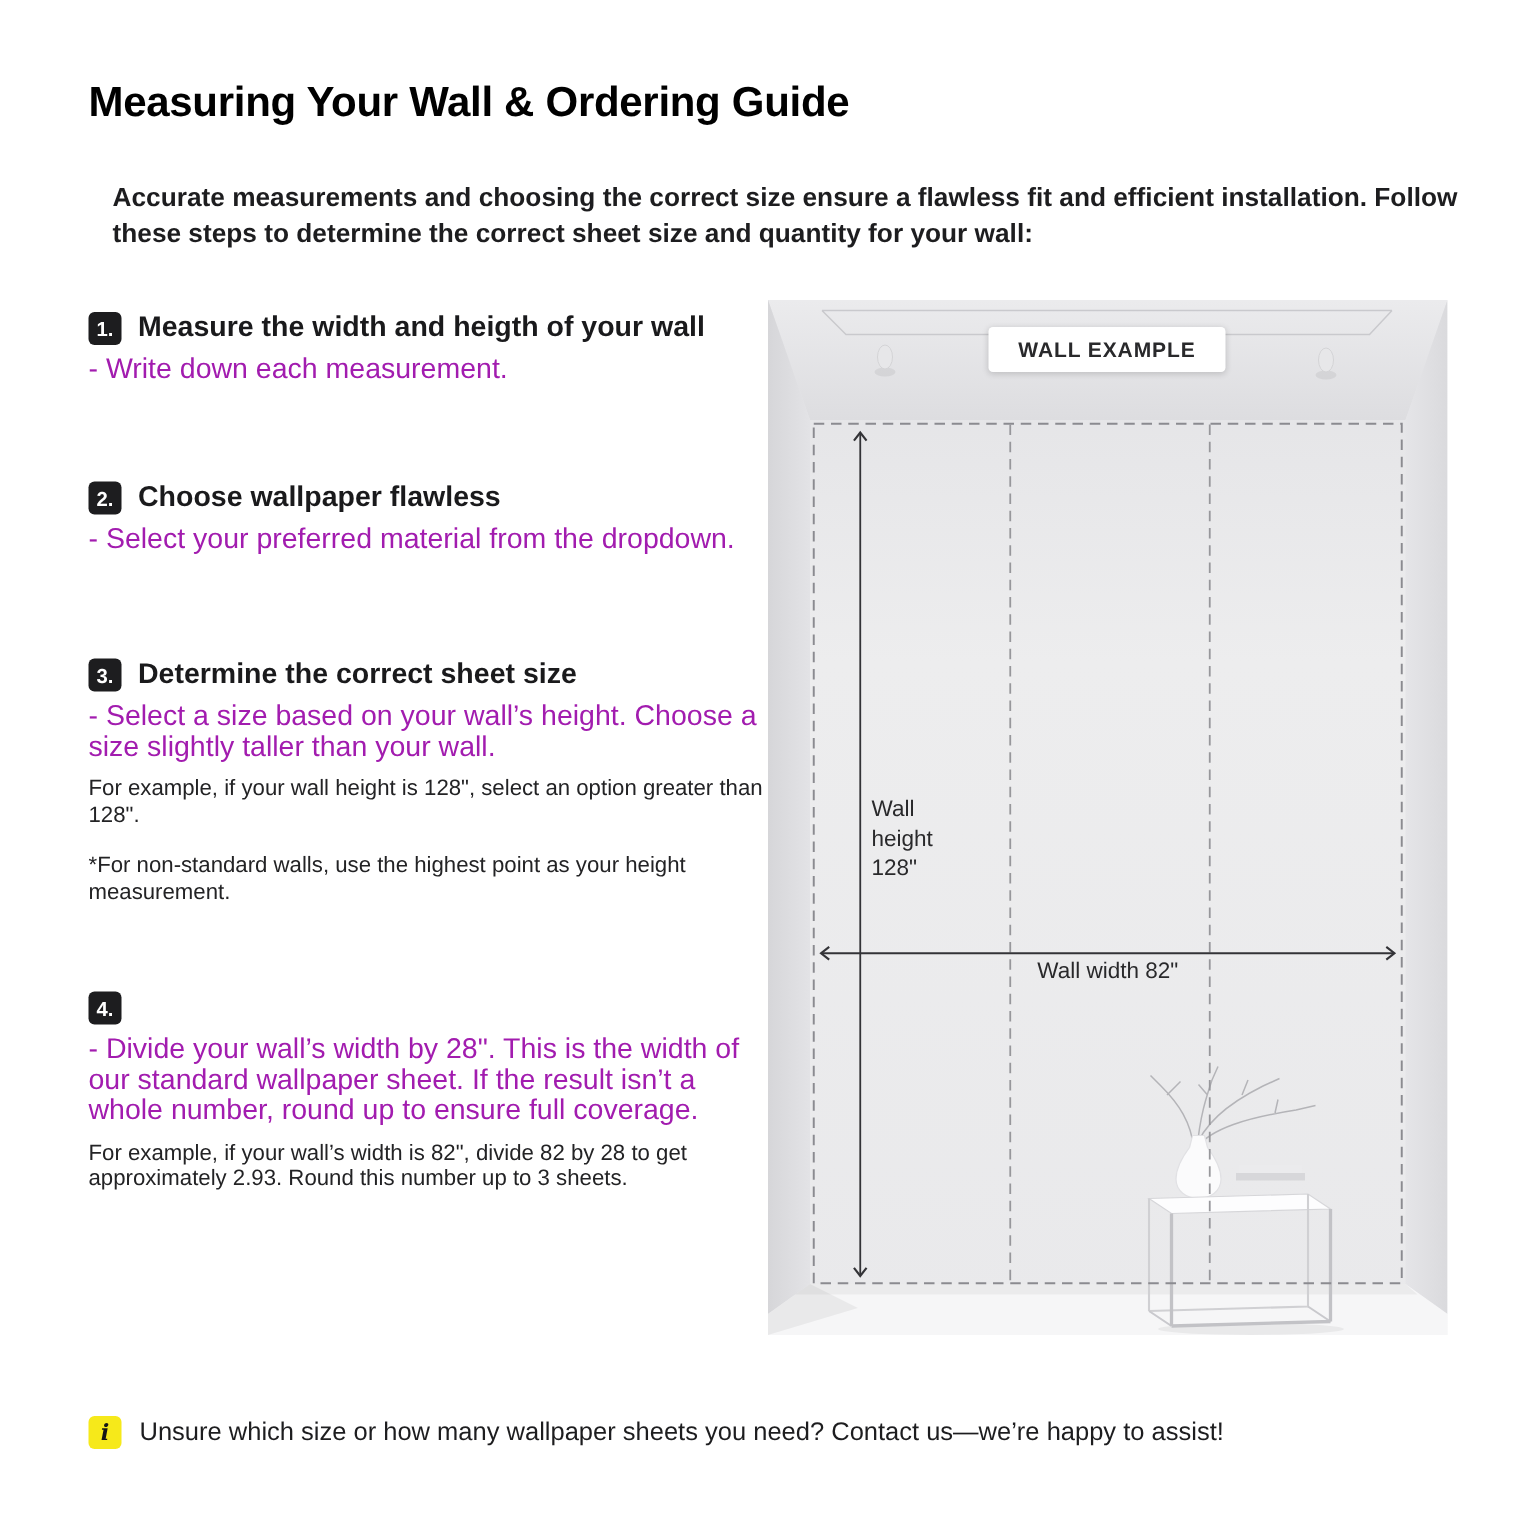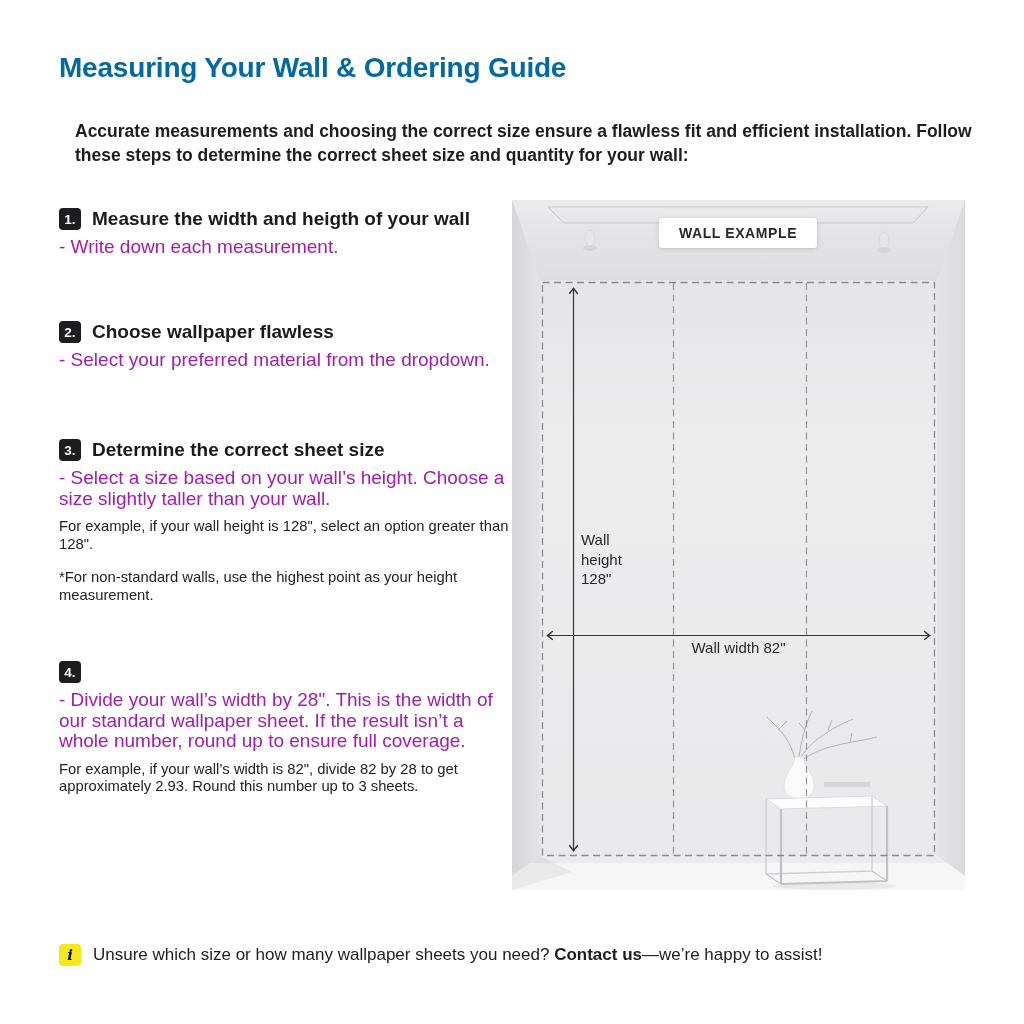--- a/index.html
+++ b/index.html
@@ -3,21 +3,21 @@
 <meta charset="utf-8">
 <style>
   html,body{margin:0;padding:0;}
   body{
     width:1024px;height:1024px;position:relative;overflow:hidden;
     background:#ffffff;color:#1c1c1e;
     font-family:"Liberation Sans","DejaVu Sans",sans-serif;
   }
   .page-title{
     position:absolute;left:59px;top:52px;margin:0;
-    font-size:28px;font-weight:700;letter-spacing:-0.2px;color:#0369a1;
+    font-size:28px;font-weight:700;letter-spacing:-0.2px;color:#000000;
   }
   .intro{
     position:absolute;left:59px;top:103px;margin:16px;width:940px;
     font-size:17.5px;font-weight:600;line-height:24px;color:#1d1d1f;
   }
   .step{position:absolute;left:59px;width:458px;}
   #step1{top:208px}
   #step2{top:321px}
   #step3{top:439px}
   #step4{top:661px}
@@ -50,21 +50,21 @@
   }
 
   .footer{position:absolute;left:59px;top:944px;display:flex;align-items:center;gap:12px;}
   .info-badge{
     width:22px;height:22px;background:#f6e91a;border-radius:4px;
     display:flex;align-items:center;justify-content:center;
     font-family:"DejaVu Serif",serif;font-style:italic;font-weight:700;
     font-size:15px;color:#151515;
   }
   .footer-text{font-size:17px;color:#1d1d1f;}
-  .footer-text b{font-weight:700;text-align:right;}
+  .footer-text b{font-weight:400;text-align:right;}
 </style>
 </head>
 <body>
 
 <h1 class="page-title">Measuring Your Wall &amp; Ordering Guide</h1>
 <p class="intro">Accurate measurements and choosing the correct size ensure a flawless fit and efficient installation. Follow these steps to determine the correct sheet size and quantity for your wall:</p>
 
 <section class="step" id="step1">
   <div class="step-head">
     <span class="badge">1.</span>

